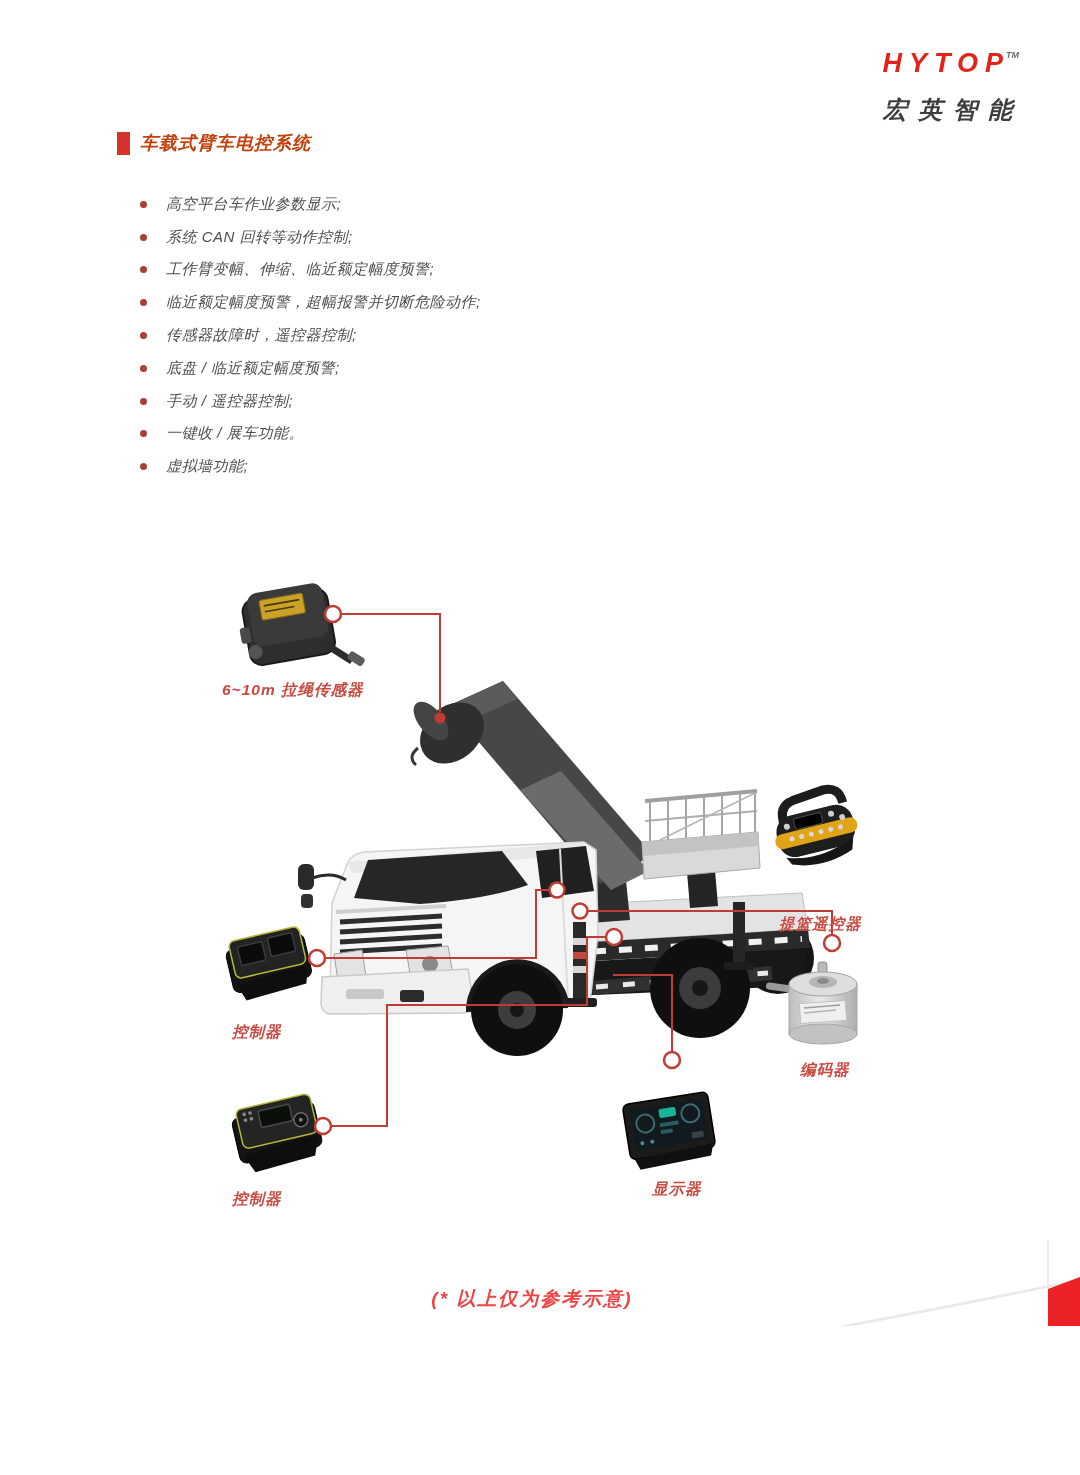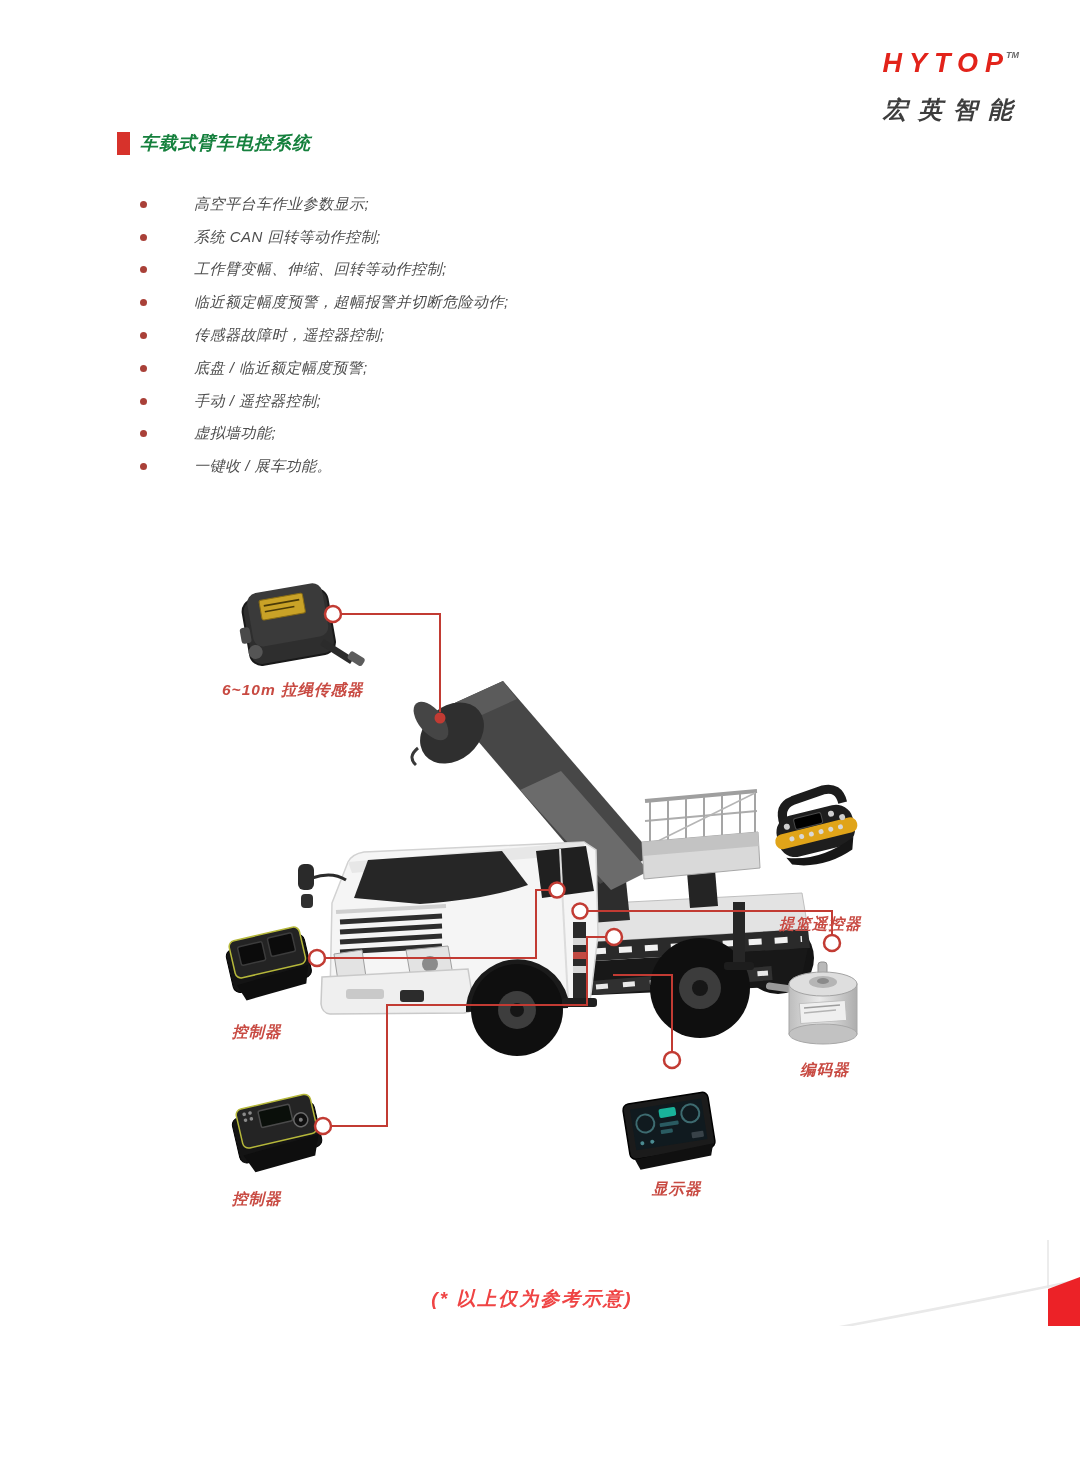--- a/index.html
+++ b/index.html
@@ -12,24 +12,24 @@
     font-style:italic;
   }
   
   .logo{position:absolute;top:50px;right:68px;text-align:right;line-height:1;}
   .logo-en{color:#e2231a;font-size:27px;font-weight:800;letter-spacing:7px;margin-right:-7px;}
   .logo-en sup{font-size:9px;color:#6b6b6b;letter-spacing:0;vertical-align:14px;margin-left:-4px;}
   .logo-cn{color:#3d3d3d;font-size:24px;font-weight:800;letter-spacing:11px;margin-right:-11px;margin-top:21px;}
   
   .title-row{position:absolute;left:117px;top:131px;display:flex;align-items:center;}
   .title-bar{display:inline-block;width:13px;height:23px;background:#d7322b;margin-right:10px;}
-  .title-row h1{margin:0;font-size:18px;font-weight:800;color:#15803d;letter-spacing:1px;}
+  .title-row h1{margin:0;font-size:18px;font-weight:800;color:#c2410c;letter-spacing:1px;}
   
   .features{position:absolute;left:140px;top:188px;list-style:none;margin:0;padding:0;}
-  .features li{display:flex;align-items:center;height:32.8px;gap:28px;}
+  .features li{display:flex;align-items:center;height:32.8px;}
   .features .bullet{width:7px;height:7px;border-radius:50%;background:#a94038;margin-right:19px;flex:0 0 auto;}
   .features .ftext{font-size:15px;color:#4d4d4d;letter-spacing:0.5px;}
   
   .diagram-svg{position:absolute;left:0;top:0;width:1080px;height:1475px;}
   .dlabel{position:absolute;color:#c84a42;font-size:15.5px;font-weight:700;letter-spacing:1px;white-space:nowrap;}
   .lbl-rope{left:222px;top:680px;}
   .lbl-remote{left:779px;top:914px;}
   .lbl-ctl-top{left:232px;top:1022px;}
   .lbl-encoder{left:800px;top:1060px;}
   .lbl-ctl-bottom{left:232px;top:1189px;}
@@ -58,45 +58,45 @@
     <li>
         <span class="bullet"></span>
         <span class="ftext">高空平台车作业参数显示;</span>
       </li>
     <li>
         <span class="bullet"></span>
         <span class="ftext">系统 CAN 回转等动作控制;</span>
       </li>
     <li>
         <span class="bullet"></span>
-        <span class="ftext">工作臂变幅、伸缩、回转等动作控制;</span>
+        <span class="ftext">工作臂变幅、伸缩、临近额定幅度预警;</span>
       </li>
     <li>
         <span class="bullet"></span>
         <span class="ftext">临近额定幅度预警，超幅报警并切断危险动作;</span>
       </li>
     <li>
         <span class="bullet"></span>
         <span class="ftext">传感器故障时，遥控器控制;</span>
       </li>
     <li>
         <span class="bullet"></span>
         <span class="ftext">底盘 / 临近额定幅度预警;</span>
       </li>
     <li>
         <span class="bullet"></span>
         <span class="ftext">手动 / 遥控器控制;</span>
       </li>
     <li>
         <span class="bullet"></span>
+        <span class="ftext">一键收 / 展车功能。</span>
+      </li>
+    <li>
+        <span class="bullet"></span>
         <span class="ftext">虚拟墙功能;</span>
-      </li>
-    <li>
-        <span class="bullet"></span>
-        <span class="ftext">一键收 / 展车功能。</span>
       </li>
   </ul>
 
   <svg class="diagram-svg" viewBox="0 0 1080 1475" xmlns="http://www.w3.org/2000/svg">
     <defs>
       <linearGradient id="silver" x1="0" y1="0" x2="1" y2="0">
         <stop offset="0" stop-color="#bdbdbd"></stop>
           <stop offset="0.45" stop-color="#e9e9e9"></stop>
           <stop offset="1" stop-color="#adadad"></stop>
       </linearGradient>

